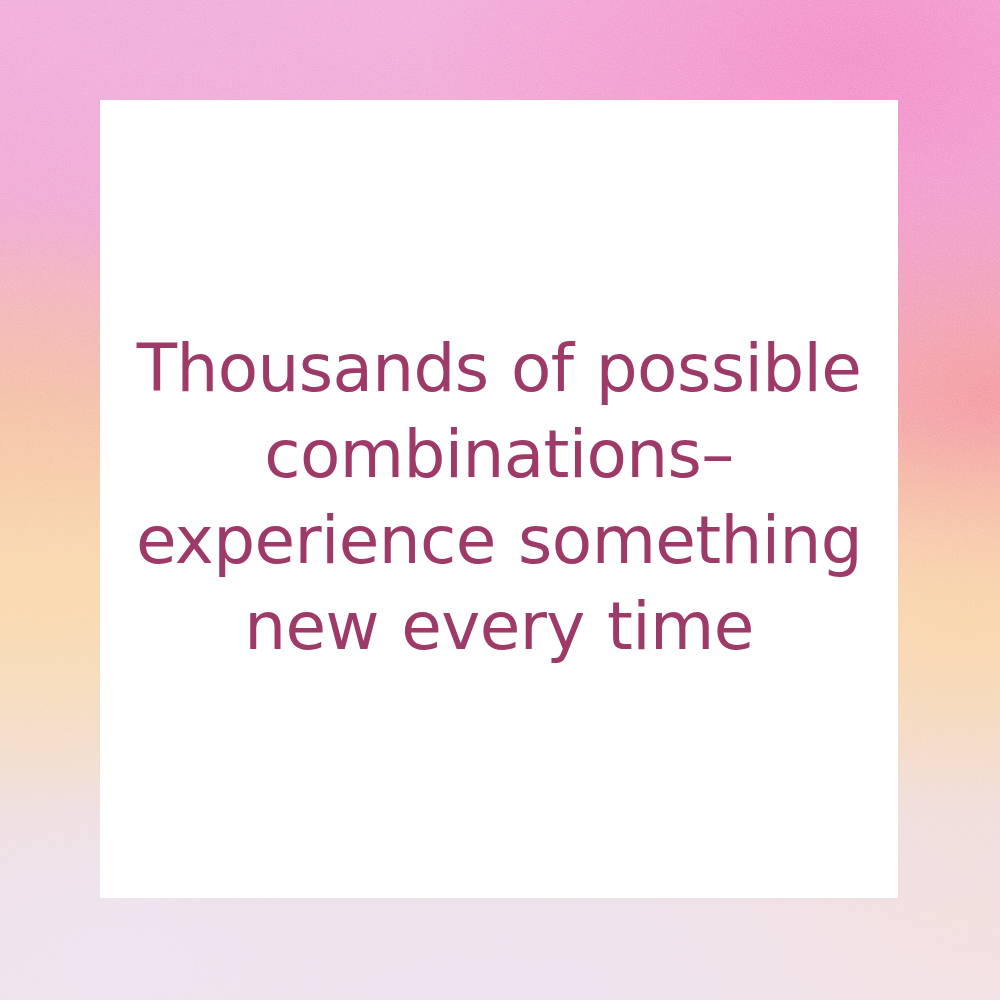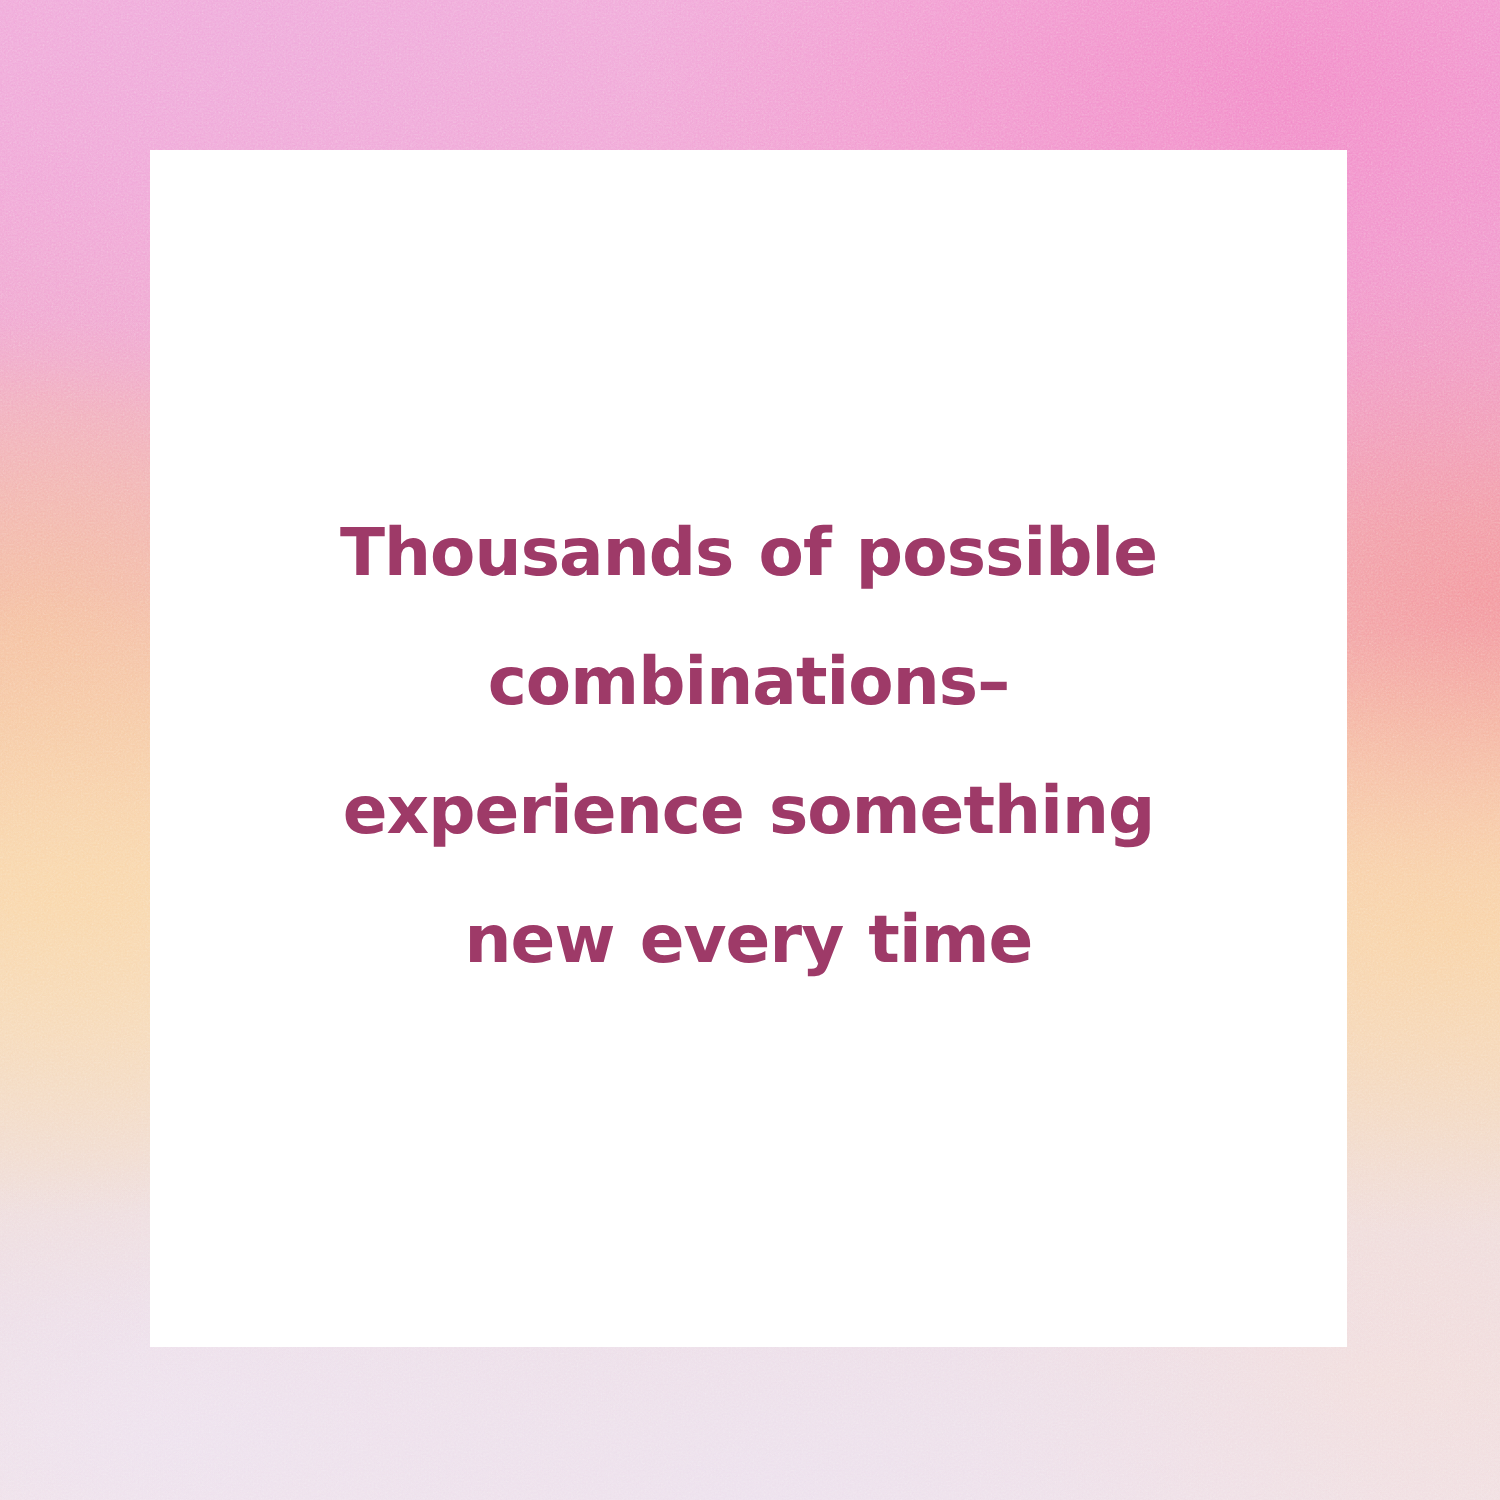--- a/index.html
+++ b/index.html
@@ -93,22 +93,22 @@
     display: flex;
     align-items: center;
     justify-content: center;
   }
 
   #headline {
     width: 740px;
     text-align: center;
     color: #9e3a68;
     font-family: "DejaVu Sans", sans-serif;
-    font-size: 44px;
-    font-weight: 700;
+    font-size: 66px;
+    font-weight: 400;
     line-height: 86px;
     letter-spacing: -0.6px;
     word-spacing: 2px;
     transform: translateY(-1px);
     white-space: pre-line;
   }
 </style>
 </head>
 <body>
 

